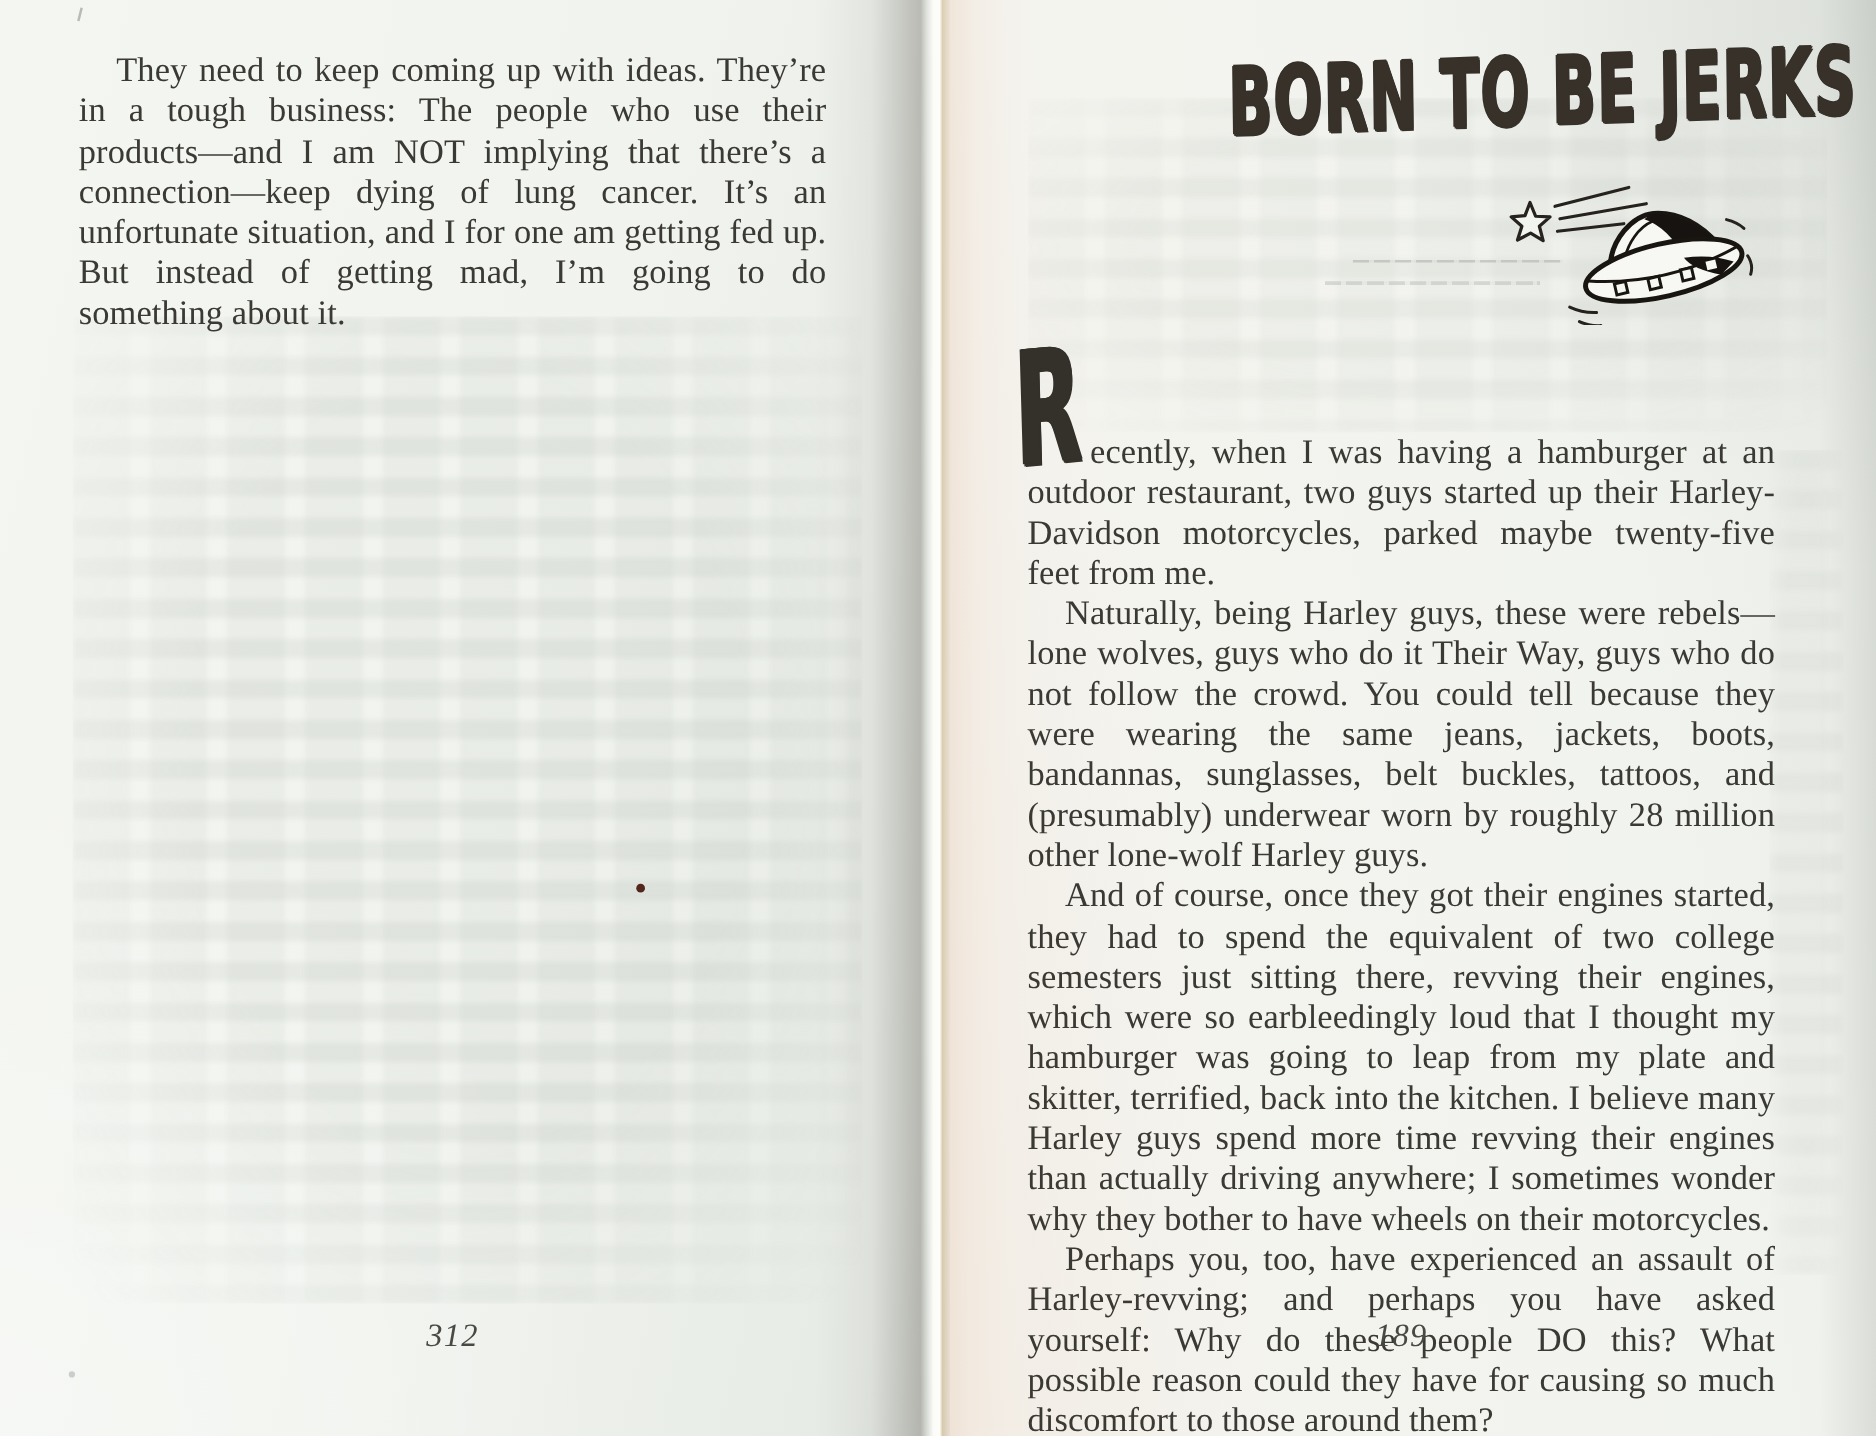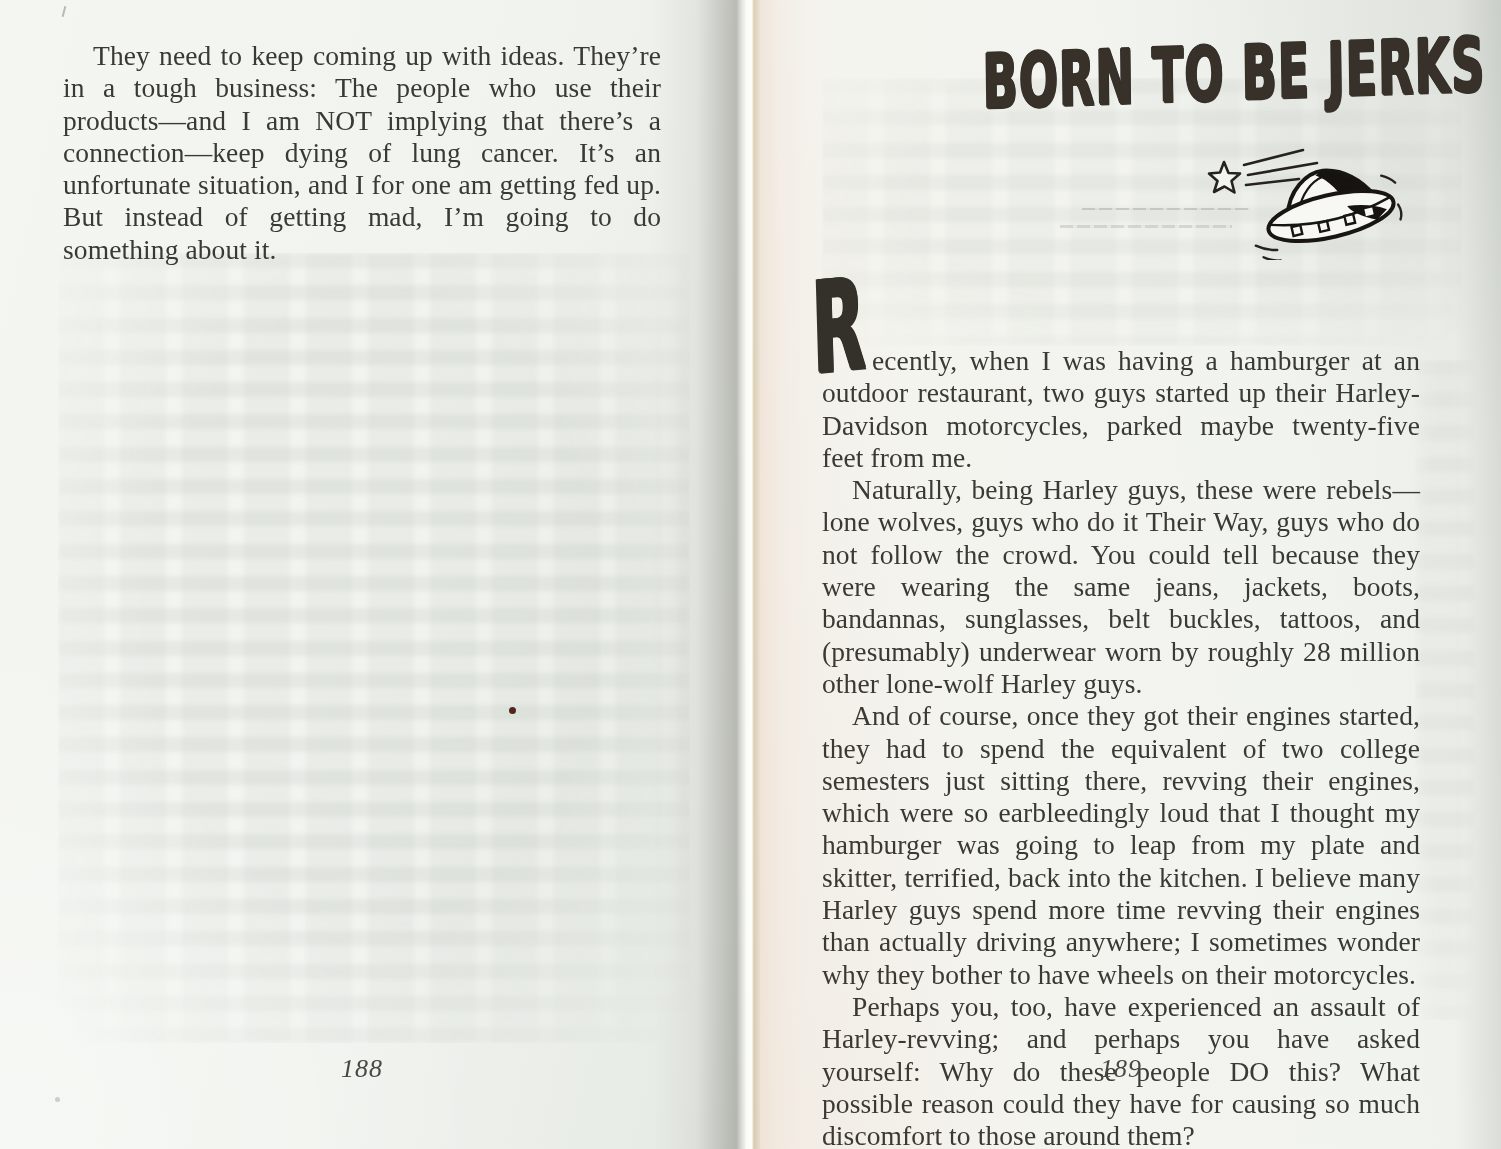--- a/index.html
+++ b/index.html
@@ -131,21 +131,21 @@
 
   <div class="page page-left"></div>
   <div class="page page-right"></div>
   <div class="gutter"></div>
   <div class="edge-vignette"></div>
 
   <div class="ghost ghost-left"></div>
   <div class="text-block left-text">
     <p class="para indent">They need to keep coming up with ideas. They’re in a tough business: The people who use their products—and I am NOT implying that there’s a connection—keep dying of lung cancer. It’s an unfortunate situation, and I for one am getting fed up. But instead of getting mad, I’m going to do something about it.</p>
   </div>
-  <div class="pagenum pagenum-left">188</div>
+  <div class="pagenum pagenum-left">312</div>
   <div class="speck"></div>
   <div class="tick"></div>
   <div class="speck-2"></div>
 
   <div class="ghost ghost-right-top"></div>
   <div class="ghost ghost-right-bottom"></div>
 
   <h1 class="chapter-title">
     <span class="title-ink">BORN TO BE JERKS</span>
   </h1>

